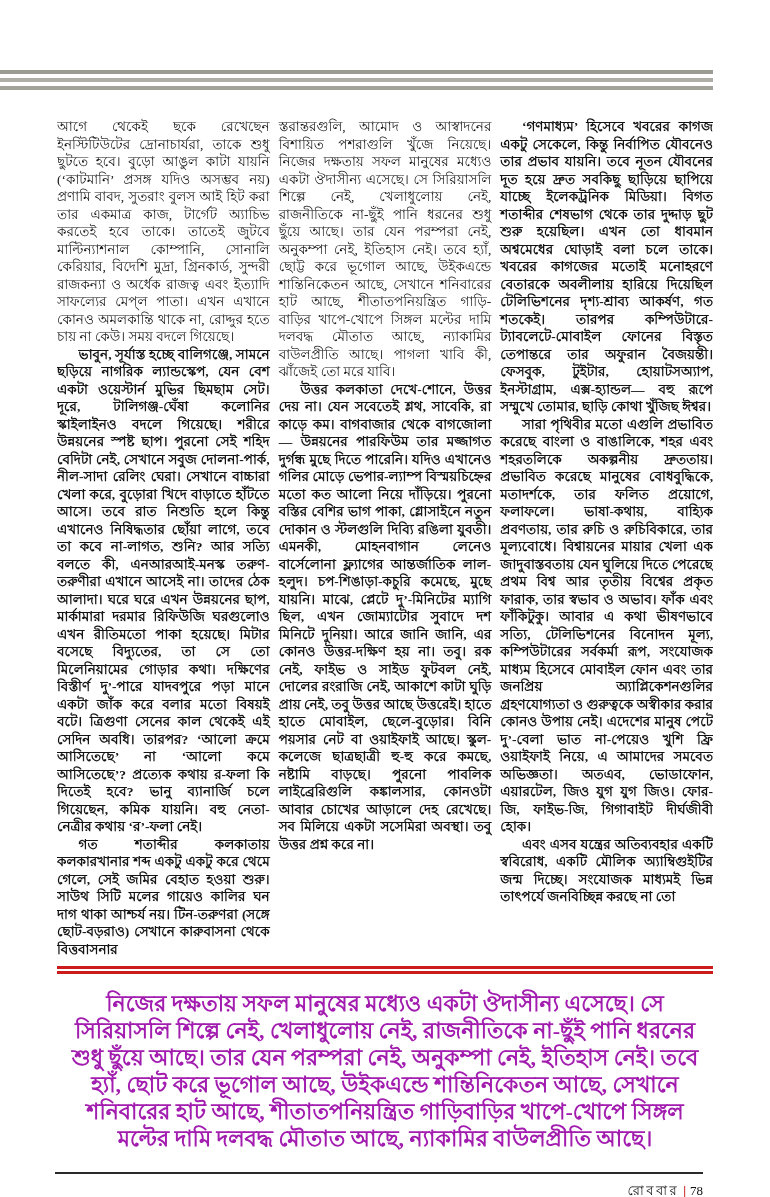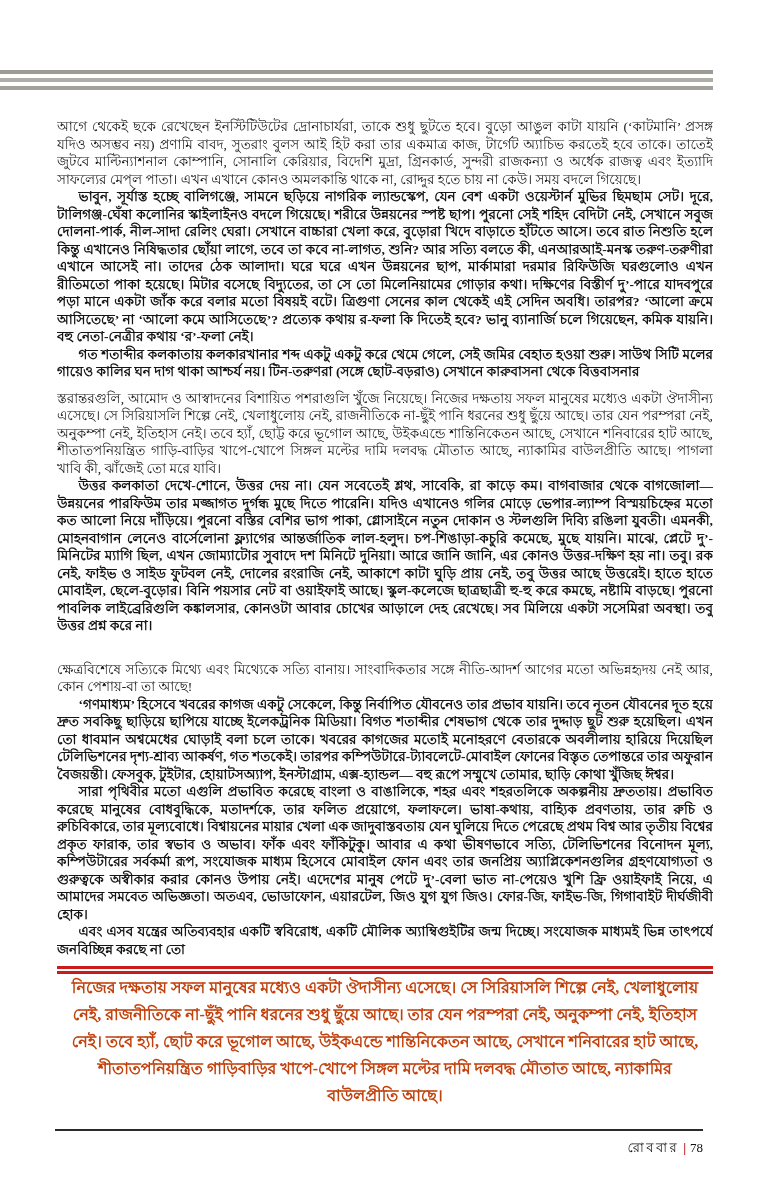--- a/index.html
+++ b/index.html
@@ -11,37 +11,37 @@
   
   .stripes{margin-top:70px;width:713px;}
   .stripe{height:4px;margin-bottom:4px;}
   .stripe:nth-child(1){background:#9c9c94;}
   .stripe:nth-child(2){background:#aeaea6;}
   .stripe:nth-child(3){background:#a2a29a;}
   
   .columns{
     display:flex;gap:9px;
     margin:28px 57px 0 57px;width:656px;
-    height:840px;overflow:hidden;flex-direction:column;
+    height:840px;overflow:hidden;
   }
   .col{flex:1 1 0;min-width:0;}
   .para{
     margin:0;font-size:13.5px;line-height:17.5px;
     text-align:justify;word-break:break-word;
   }
   .para.indent{text-indent:1.6em;font-weight:bold;}
   
   .redrule{margin:8px 57px 0 57px;width:656px;}
   .redrule .r{height:3px;background:#cc1b1b;}
   .redrule .gap{height:2px;background:#ffffff;}
   
   .pullquote{
-    margin:0 auto 0 auto;width:642px;
-    font-size:16px;line-height:27px;font-weight:bold;
-    text-align:center;color:#c2410c;
+    margin:16px auto 0 auto;width:642px;
+    font-size:22px;line-height:27px;font-weight:bold;
+    text-align:center;color:#a21caf;
   }
   
   .footrule{margin:20px 0 0 55px;width:648px;height:2px;background:#2a2a2a;}
   .footer{
     margin:7px 0 0 55px;width:648px;text-align:right;
     font-size:13px;color:#111;
   }
   .footer .mag{letter-spacing:2.5px;text-align:center;}
   .footer .sep{color:#c41212;margin:0 4px;font-weight:bold;}
 </style>
@@ -60,21 +60,20 @@
     <div class="col">
       <p class="para">আগে থেকেই ছকে রেখেছেন ইনস্টিটিউটের দ্রোনাচার্যরা, তাকে শুধু ছুটতে হবে। বুড়ো আঙুল কাটা যায়নি (‘কাটমানি’ প্রসঙ্গ যদিও অসম্ভব নয়) প্রণামি বাবদ, সুতরাং বুলস আই হিট করা তার একমাত্র কাজ, টার্গেট অ্যাচিভ করতেই হবে তাকে। তাতেই জুটবে মাল্টিন্যাশনাল কোম্পানি, সোনালি কেরিয়ার, বিদেশি মুদ্রা, গ্রিনকার্ড, সুন্দরী রাজকন্যা ও অর্ধেক রাজত্ব এবং ইত্যাদি সাফল্যের মেপ্‌ল পাতা। এখন এখানে কোনও অমলকান্তি থাকে না, রোদ্দুর হতে চায় না কেউ। সময় বদলে গিয়েছে।</p>
       <p class="para indent">ভাবুন, সূর্যাস্ত হচ্ছে বালিগঞ্জে, সামনে ছড়িয়ে নাগরিক ল্যান্ডস্কেপ, যেন বেশ একটা ওয়েস্টার্ন মুভির ছিমছাম সেট। দূরে, টালিগঞ্জ-ঘেঁষা কলোনির স্কাইলাইনও বদলে গিয়েছে। শরীরে উন্নয়নের স্পষ্ট ছাপ। পুরনো সেই শহিদ বেদিটা নেই, সেখানে সবুজ দোলনা-পার্ক, নীল-সাদা রেলিং ঘেরা। সেখানে বাচ্চারা খেলা করে, বুড়োরা খিদে বাড়াতে হাঁটতে আসে। তবে রাত নিশুতি হলে কিন্তু এখানেও নিষিদ্ধতার ছোঁয়া লাগে, তবে তা কবে না-লাগত, শুনি? আর সত্যি বলতে কী, এনআরআই-মনস্ক তরুণ-তরুণীরা এখানে আসেই না। তাদের ঠেক আলাদা। ঘরে ঘরে এখন উন্নয়নের ছাপ, মার্কামারা দরমার রিফিউজি ঘরগুলোও এখন রীতিমতো পাকা হয়েছে। মিটার বসেছে বিদ্যুতের, তা সে তো মিলেনিয়ামের গোড়ার কথা। দক্ষিণের বিস্তীর্ণ দু’-পারে যাদবপুরে পড়া মানে একটা জাঁক করে বলার মতো বিষয়ই বটে। ত্রিগুণা সেনের কাল থেকেই এই সেদিন অবধি। তারপর? ‘আলো ক্রমে আসিতেছে’ না ‘আলো কমে আসিতেছে’? প্রত্যেক কথায় র-ফলা কি দিতেই হবে? ভানু ব্যানার্জি চলে গিয়েছেন, কমিক যায়নি। বহু নেতা-নেত্রীর কথায় ‘র’-ফলা নেই।</p>
       <p class="para indent">গত শতাব্দীর কলকাতায় কলকারখানার শব্দ একটু একটু করে থেমে গেলে, সেই জমির বেহাত হওয়া শুরু। সাউথ সিটি মলের গায়েও কালির ঘন দাগ থাকা আশ্চর্য নয়। টিন-তরুণরা (সঙ্গে ছোট-বড়রাও) সেখানে কারুবাসনা থেকে বিত্তবাসনার</p>
     </div>
     <div class="col">
       <p class="para">স্তরান্তরগুলি, আমোদ ও আস্বাদনের বিশায়িত পশরাগুলি খুঁজে নিয়েছে। নিজের দক্ষতায় সফল মানুষের মধ্যেও একটা ঔদাসীন্য এসেছে। সে সিরিয়াসলি শিল্পে নেই, খেলাধুলোয় নেই, রাজনীতিকে না-ছুঁই পানি ধরনের শুধু ছুঁয়ে আছে। তার যেন পরম্পরা নেই, অনুকম্পা নেই, ইতিহাস নেই। তবে হ্যাঁ, ছোট্ট করে ভূগোল আছে, উইকএন্ডে শান্তিনিকেতন আছে, সেখানে শনিবারের হাট আছে, শীতাতপনিয়ন্ত্রিত গাড়ি-বাড়ির খাপে-খোপে সিঙ্গল মল্টের দামি দলবদ্ধ মৌতাত আছে, ন্যাকামির বাউলপ্রীতি আছে। পাগলা খাবি কী, ঝাঁজেই তো মরে যাবি।</p>
       <p class="para indent">উত্তর কলকাতা দেখে-শোনে, উত্তর দেয় না। যেন সবেতেই শ্লথ, সাবেকি, রা কাড়ে কম। বাগবাজার থেকে বাগজোলা— উন্নয়নের পারফিউম তার মজ্জাগত দুর্গন্ধ মুছে দিতে পারেনি। যদিও এখানেও গলির মোড়ে ভেপার-ল্যাম্প বিস্ময়চিহ্নের মতো কত আলো নিয়ে দাঁড়িয়ে। পুরনো বস্তির বেশির ভাগ পাকা, গ্লোসাইনে নতুন দোকান ও স্টলগুলি দিব্যি রঙিলা যুবতী। এমনকী, মোহনবাগান লেনেও বার্সেলোনা ফ্ল্যাগের আন্তর্জাতিক লাল-হলুদ। চপ-শিঙাড়া-কচুরি কমেছে, মুছে যায়নি। মাঝে, প্লেটে দু’-মিনিটের ম্যাগি ছিল, এখন জোম্যাটোর সুবাদে দশ মিনিটে দুনিয়া। আরে জানি জানি, এর কোনও উত্তর-দক্ষিণ হয় না। তবু। রক নেই, ফাইভ ও সাইড ফুটবল নেই, দোলের রংরাজি নেই, আকাশে কাটা ঘুড়ি প্রায় নেই, তবু উত্তর আছে উত্তরেই। হাতে হাতে মোবাইল, ছেলে-বুড়োর। বিনি পয়সার নেট বা ওয়াইফাই আছে। স্কুল-কলেজে ছাত্রছাত্রী হু-হু করে কমছে, নষ্টামি বাড়ছে। পুরনো পাবলিক লাইব্রেরিগুলি কঙ্কালসার, কোনওটা আবার চোখের আড়ালে দেহ রেখেছে। সব মিলিয়ে একটা সসেমিরা অবস্থা। তবু উত্তর প্রশ্ন করে না।</p>
     </div>
     <div class="col">
-      <p class="para">ক্ষেত্রবিশেষে সত্যিকে মিথ্যে এবং মিথ্যেকে সত্যি বানায়। সাংবাদিকতার সঙ্গে নীতি-আদর্শ আগের মতো অভিন্নহৃদয় নেই আর, কোন পেশায়-বা তা আছে!</p>
       <p class="para indent">‘গণমাধ্যম’ হিসেবে খবরের কাগজ একটু সেকেলে, কিন্তু নির্বাপিত যৌবনেও তার প্রভাব যায়নি। তবে নূতন যৌবনের দূত হয়ে দ্রুত সবকিছু ছাড়িয়ে ছাপিয়ে যাচ্ছে ইলেকট্রনিক মিডিয়া। বিগত শতাব্দীর শেষভাগ থেকে তার দুদ্দাড় ছুট শুরু হয়েছিল। এখন তো ধাবমান অশ্বমেধের ঘোড়াই বলা চলে তাকে। খবরের কাগজের মতোই মনোহরণে বেতারকে অবলীলায় হারিয়ে দিয়েছিল টেলিভিশনের দৃশ্য-শ্রাব্য আকর্ষণ, গত শতকেই। তারপর কম্পিউটারে-ট্যাবলেটে-মোবাইল ফোনের বিস্তৃত তেপান্তরে তার অফুরান বৈজয়ন্তী। ফেসবুক, টুইটার, হোয়াটসঅ্যাপ, ইনস্টাগ্রাম, এক্স-হ্যান্ডল— বহু রূপে সম্মুখে তোমার, ছাড়ি কোথা খুঁজিছ ঈশ্বর।</p>
       <p class="para indent">সারা পৃথিবীর মতো এগুলি প্রভাবিত করেছে বাংলা ও বাঙালিকে, শহর এবং শহরতলিকে অকল্পনীয় দ্রুততায়। প্রভাবিত করেছে মানুষের বোধবুদ্ধিকে, মতাদর্শকে, তার ফলিত প্রয়োগে, ফলাফলে। ভাষা-কথায়, বাহ্যিক প্রবণতায়, তার রুচি ও রুচিবিকারে, তার মূল্যবোধে। বিশ্বায়নের মায়ার খেলা এক জাদুবাস্তবতায় যেন ঘুলিয়ে দিতে পেরেছে প্রথম বিশ্ব আর তৃতীয় বিশ্বের প্রকৃত ফারাক, তার স্বভাব ও অভাব। ফাঁক এবং ফাঁকিটুকু। আবার এ কথা ভীষণভাবে সত্যি, টেলিভিশনের বিনোদন মূল্য, কম্পিউটারের সর্বকর্মা রূপ, সংযোজক মাধ্যম হিসেবে মোবাইল ফোন এবং তার জনপ্রিয় অ্যাপ্লিকেশনগুলির গ্রহণযোগ্যতা ও গুরুত্বকে অস্বীকার করার কোনও উপায় নেই। এদেশের মানুষ পেটে দু’-বেলা ভাত না-পেয়েও খুশি ফ্রি ওয়াইফাই নিয়ে, এ আমাদের সমবেত অভিজ্ঞতা। অতএব, ভোডাফোন, এয়ারটেল, জিও যুগ যুগ জিও। ফোর-জি, ফাইভ-জি, গিগাবাইট দীর্ঘজীবী হোক।</p>
       <p class="para indent">এবং এসব যন্ত্রের অতিব্যবহার একটি স্ববিরোধ, একটি মৌলিক অ্যাম্বিগুইটির জন্ম দিচ্ছে। সংযোজক মাধ্যমই ভিন্ন তাৎপর্যে জনবিচ্ছিন্ন করছে না তো</p>
     </div>
   </div>
 
   <div class="redrule">
     <div class="r"></div>
     <div class="gap"></div>
     <div class="r"></div>

